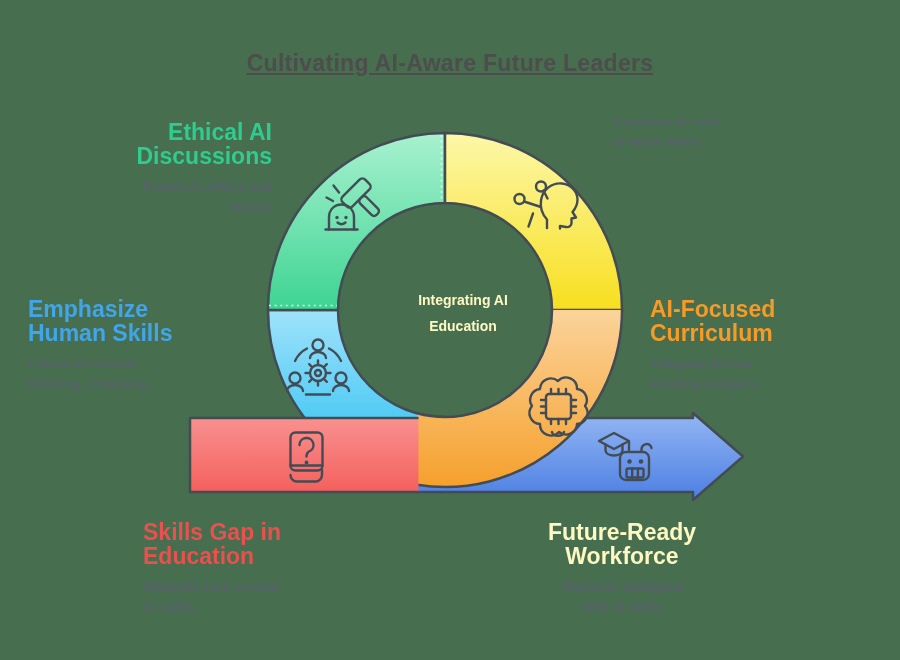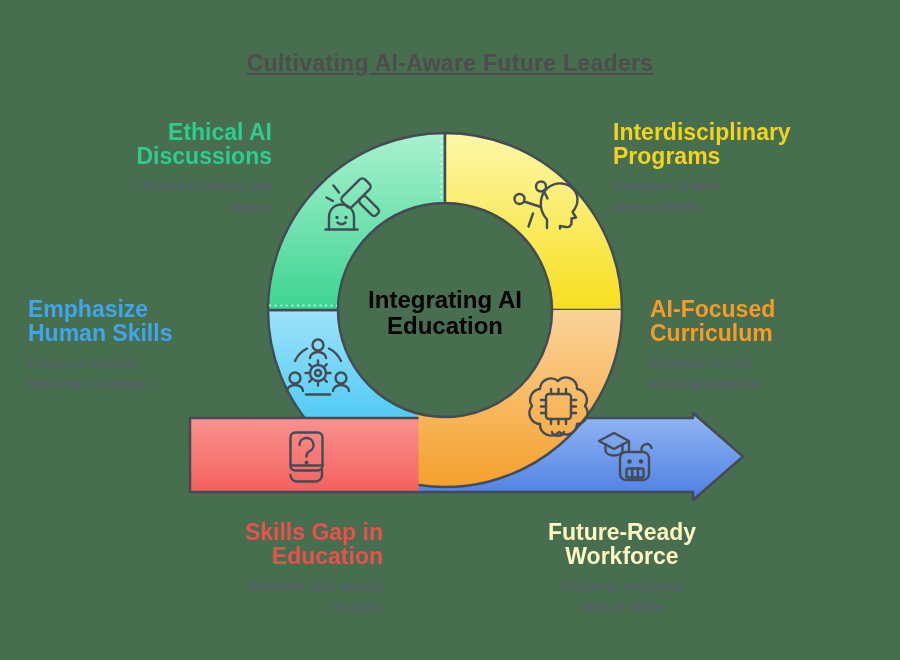--- a/index.html
+++ b/index.html
@@ -22,25 +22,25 @@
     margin:0;font-size:13.5px;line-height:20px;color:#57626B;
     white-space:pre-line;font-weight:bold;
   }
   .t-green{color:#2ECC8E}.t-yellow{color:#F2D320}.t-blue{color:#41A5EA}
   .t-orange{color:#F59B28}.t-red{color:#E8514D}.t-bblue{color:#fef9c3}
   .d-red{color:#EF6F6B}.d-bblue{color:#5D95E8}
   .lbl-ethical{right:628px;top:112px;width:220px;text-align:right;}
   .lbl-inter{left:613px;top:112px;width:220px;text-align:left;}
   .lbl-human{right:662px;top:289px;width:210px;}
   .lbl-curr{left:650px;top:289px;width:210px;text-align:left;}
-  .lbl-gap{left:143px;top:512px;width:240px;text-align:right;}
+  .lbl-gap{left:143px;top:512px;width:240px;text-align:left;}
   .lbl-work{left:502px;top:512px;width:240px;text-align:center;}
   .center-label{
-    position:absolute;left:345px;top:287px;width:200px;text-align:center;
-    font-size:24px;line-height:26px;font-weight:bold;color:#000000;
+    position:absolute;left:363px;top:287px;width:200px;text-align:center;
+    font-size:14px;line-height:26px;font-weight:bold;color:#fef9c3;
     white-space:pre-line;
   }
 </style>
 </head>
 <body>
 
 <div class="stage">
 
   <svg width="900" height="660" viewBox="0 0 900 660">
     <defs>
@@ -178,22 +178,20 @@
 Education</div>
 
   <div class="label lbl-ethical">
     <h3 class="t-green">Ethical AI
 Discussions</h3>
     <p>Future AI ethics and
 biases</p>
   </div>
 
   <div class="label lbl-inter">
-    <h3 class="t-yellow">Interdisciplinary
-Programs</h3>
     <p>Combine AI with
 diverse fields</p>
   </div>
 
   <div class="label lbl-human">
     <h3 class="t-blue">Emphasize
 Human Skills</h3>
     <p>Focus on crucial
 thinking, creativity</p>
   </div>

